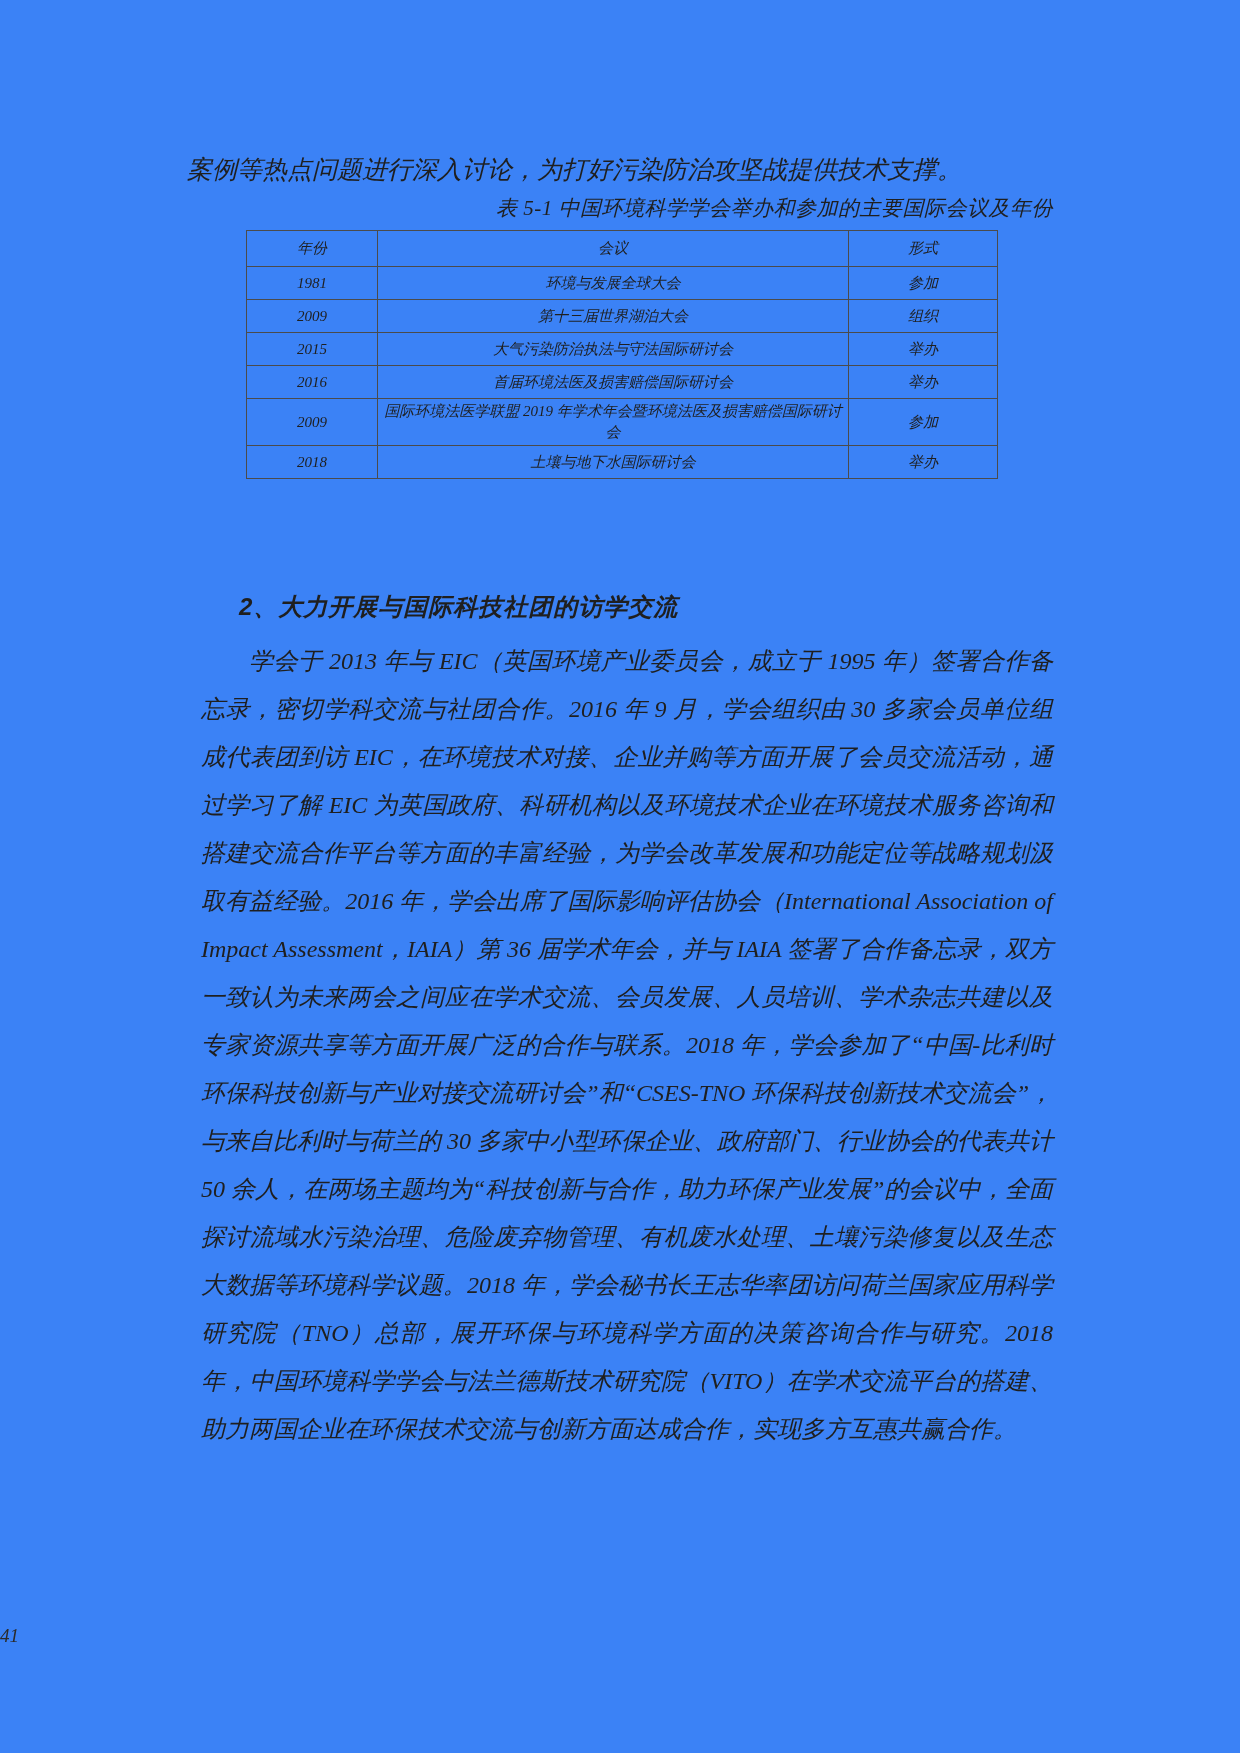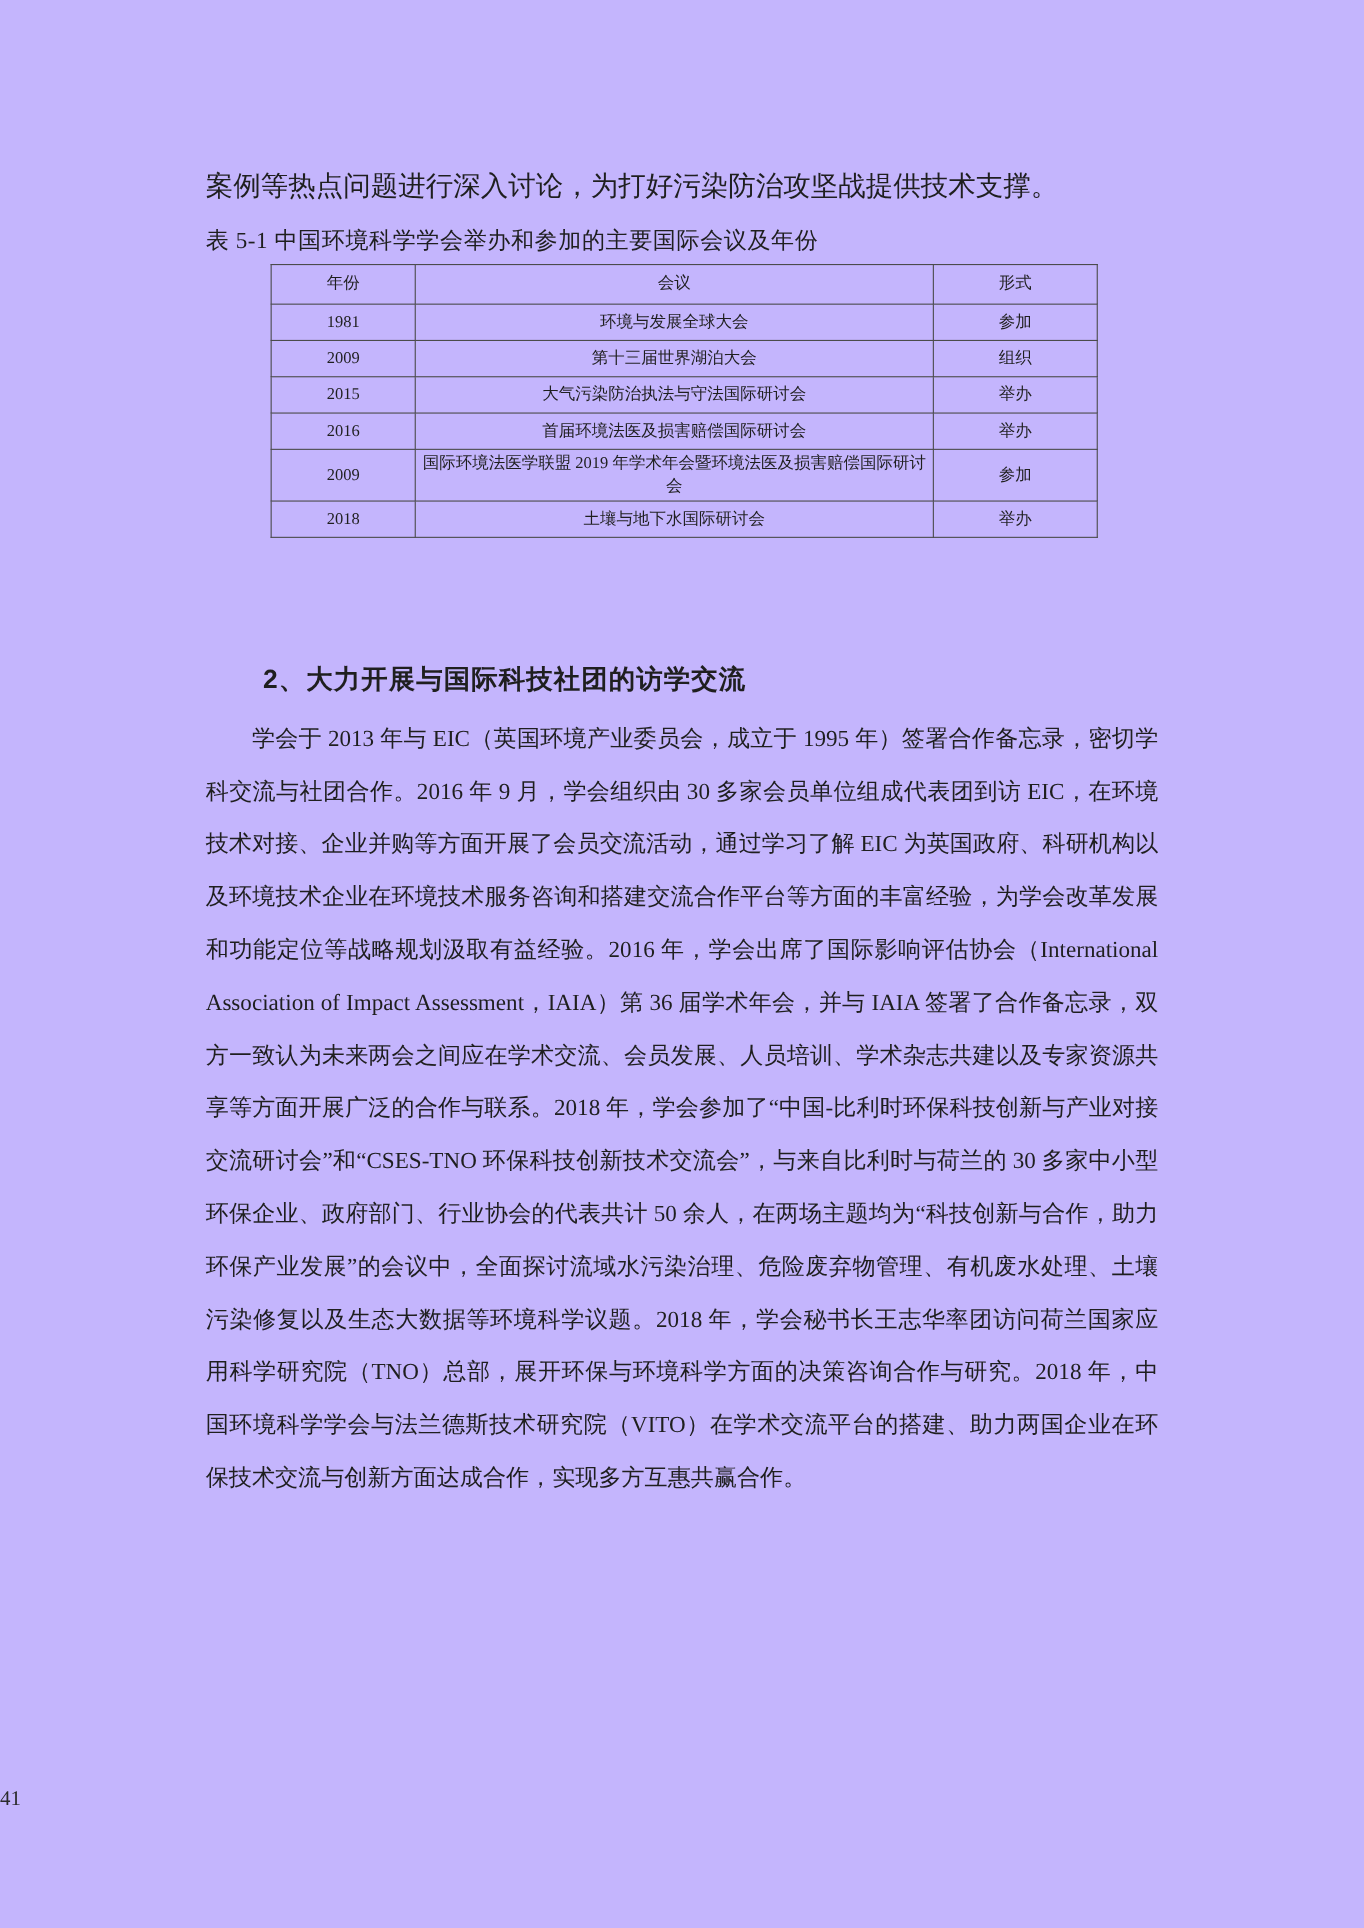--- a/index.html
+++ b/index.html
@@ -2,35 +2,36 @@
 <html lang="zh"><head>
 <meta charset="utf-8">
 <style>
   * { margin: 0; padding: 0; box-sizing: border-box; }
   html, body { background: #ffffff; }
   .page {
     position: relative;
     width: 1240px;
     height: 1753px;
     margin: 0 auto;
-    background: #c4b5fd;
+    background: #3b82f6;
     color: #1f1f1f;
     font-family: "Liberation Serif", "DejaVu Serif", serif;
     padding: 155px 187px 0 187px;
     overflow: hidden;
+    font-style: italic;
   }
   .intro {
     font-size: 25px;
     line-height: 30px;
     text-align: justify;
   }
   .caption {
-    margin-top: 19px;
+    margin-top: 9px;
     font-size: 21px;
-    text-align: left;
+    text-align: right;
     letter-spacing: 0.5px;
   }
   table.conf {
     border-collapse: collapse;
     table-layout: fixed;
     width: 751px;
     margin: 8px 0 0 59px;
     font-size: 15px;
   }
   table.conf th, table.conf td {
@@ -46,24 +47,25 @@
   .heading {
     margin-top: 112px;
     padding-left: 52px;
     font-size: 24px;
     font-weight: 700;
     font-family: "Liberation Sans", "DejaVu Sans", sans-serif;
     letter-spacing: 1px;
   }
   .body-para {
     margin-top: 14px;
-    font-size: 21px;
+    font-size: 24px;
     line-height: 48px;
     text-align: justify;
     text-indent: 2em;
+    margin-left: 14px;
   }
   .page-number {
     position: absolute;
     top: 1625px;
     left: 0;
     width: 100%;
     font-size: 19px;
     color: #2b2b2b;
   }
 </style>

